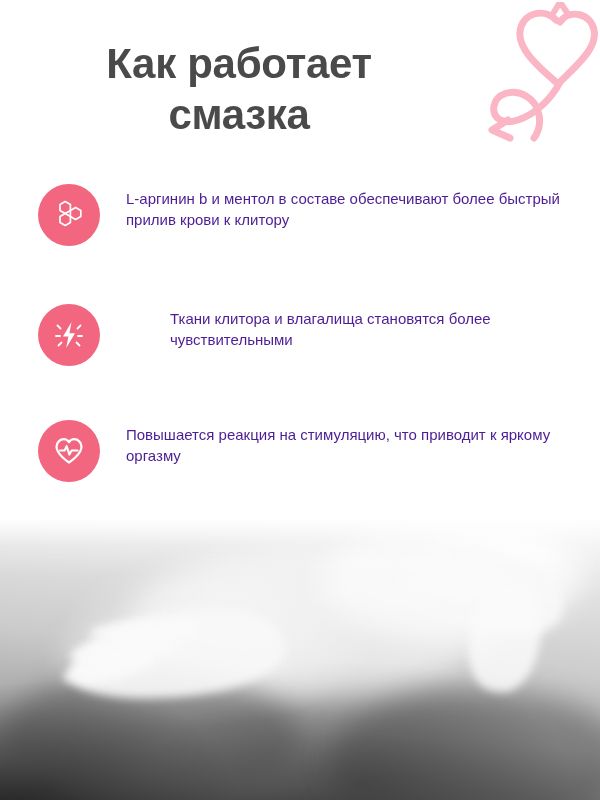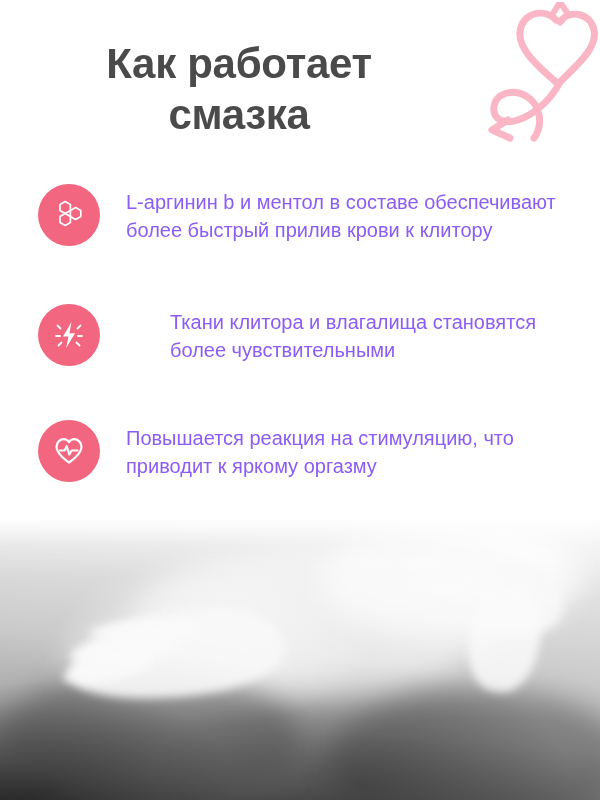--- a/index.html
+++ b/index.html
@@ -77,23 +77,23 @@
     background: #f2667f;
     display: flex;
     align-items: center;
     justify-content: center;
     margin-top: 2px;
   }
   .badge svg { display: block; }
 
   .feature-text {
     margin-left: 26px;
-    font-size: 20px;
+    font-size: 15px;
     line-height: 1.42;
-    color: #8b5cf6;
+    color: #4c1d95;
     padding-top: 6px;
     max-width: 440px;
   }
 
   
   .feature.f1 { margin-bottom: 56px; }
   .feature.f2 { margin-bottom: 52px; gap: 44px; }
 
   
   .photo {

